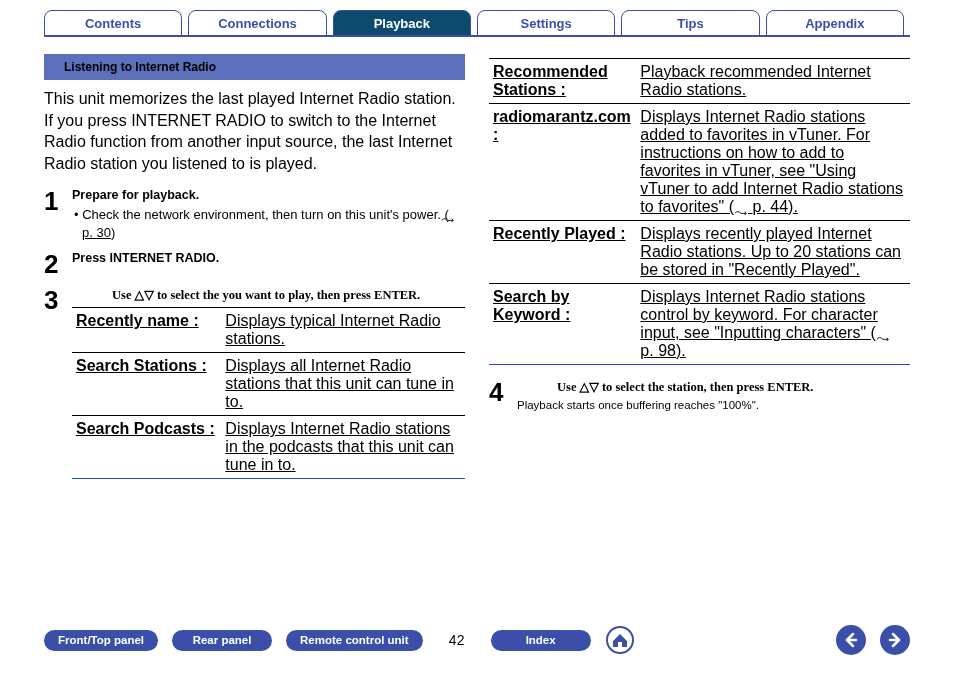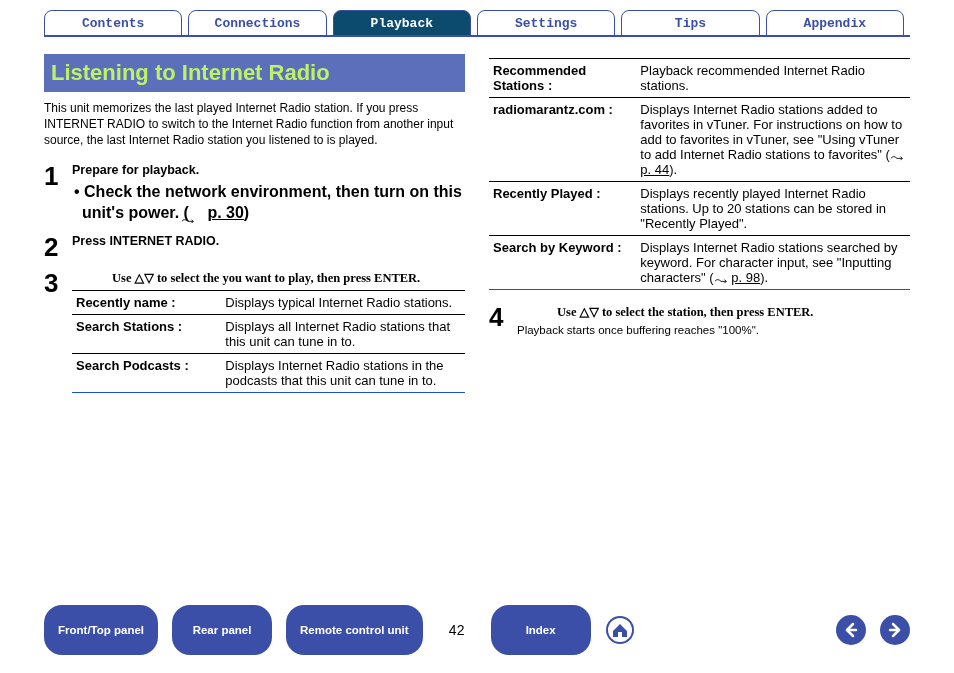--- a/index.html
+++ b/index.html
@@ -26,21 +26,20 @@
     border-radius: 8px 8px 0 0;
     margin-right: 6px;
     display:flex;
     align-items:center;
     justify-content:center;
     font-weight: bold;
     color: #3b4fa8;
     background:#fff;
     cursor:pointer;
     font-size:13px;
-    font-family:Liberation Mono, monospace;
   }
   .tab:last-child { margin-right:0; }
   .tab.active {
     background:#0c4a6e;
     color:#fff;
   }
   .tabbar-underline {
     position:absolute;
     left:0; right:0;
     bottom:-1px;
@@ -49,67 +48,67 @@
   }
   
   .content {
     display:flex;
     padding: 18px 44px 0 44px;
     gap: 24px;
   }
   .col { flex:1; }
   .section-title {
     background:#5b6fba;
-    color:#bef264;
-    font-weight:bold;
-    font-size:22px;
-    padding:6px 7px;
+    color:#000000;
+    font-weight:bold;
+    font-size:12px;
+    padding:6px 20px;
     margin-bottom:8px;
   }
   .intro {
-    font-size:12px;
+    font-size:16px;
     line-height:1.35;
     margin-bottom:14px;
   }
   .step {
     display:flex;
     margin-bottom:10px;
   }
   .step-num {
     font-size:26px;
     font-weight:bold;
     width:28px;
     flex:none;
     line-height:1;
   }
   .step-body { flex:1; }
   .step-title { font-weight:bold; font-size:12.5px; margin-bottom:4px; }
   .step-sub {
-    font-size:16px;
+    font-size:13px;
     padding-left:10px;
     text-indent:-8px;
     line-height:1.35;
-    font-weight:bold;
   }
   .step-sub::before { content:"• "; }
   .link-icon {
     display:inline-block;
     width:14px; height:9px;
     vertical-align:middle;
   }
   .link-text {
     text-decoration:underline;
     color:#000;
     cursor:pointer;
   }
   table.desc {
     width:100%;
     border-collapse:collapse;
     margin-top:4px;
-    font-size:13px;
+    font-size:16px;
+    text-decoration:underline;
   }
   table.desc td {
     border-top:1px solid #000;
     padding:4px 4px;
     vertical-align:top;
   }
   table.desc tr:last-child td { border-bottom:1px solid #1d4ed8; }
   table.desc td:first-child { font-weight:bold; width:38%; }
   .col-right table.desc td:first-child { width:35%; }
 
@@ -120,21 +119,21 @@
     left:0; right:0;
     padding:0 44px;
     display:flex;
     align-items:center;
     gap:14px;
   }
   .pill {
     background:#3b4fa8;
     color:#fff;
     border-radius:18px;
-    height:50px;
+    height:21px;
     min-width:100px;
     padding:2px 14px;
     display:flex;
     align-items:center;
     justify-content:center;
     font-weight:bold;
     font-size:11.5px;
     text-align:center;
     line-height:1.1;
     cursor:pointer;
@@ -241,21 +240,21 @@
                 </svg></span> <span class="link-text">p. 44</span><span>).</span>
         </td>
       </tr>
       <tr>
         <td>Recently Played :</td>
         <td>Displays recently played Internet Radio stations. Up to 20 stations can be stored in "Recently Played".</td>
       </tr>
       <tr>
         <td>Search by Keyword :</td>
         <td>
-          <span>Displays Internet Radio stations searched by keyword. For character input, see "Inputting characters" (</span><span class="link-icon"><svg viewBox="0 0 16 10">
+          <span>Displays Internet Radio stations control by keyword. For character input, see "Inputting characters" (</span><span class="link-icon"><svg viewBox="0 0 16 10">
                   <path d="M1 5 Q4 1 8 5 L14 5 M12 3 L14 5 L12 7" fill="none" stroke="#000" stroke-width="1"></path>
                 </svg></span> <span class="link-text">p. 98</span><span>).</span>
         </td>
       </tr>
     </tbody>
       </table>
 
     <div class="step" style="margin-top:14px;">
       <div class="step-num">4</div>
       <div class="step-body">

